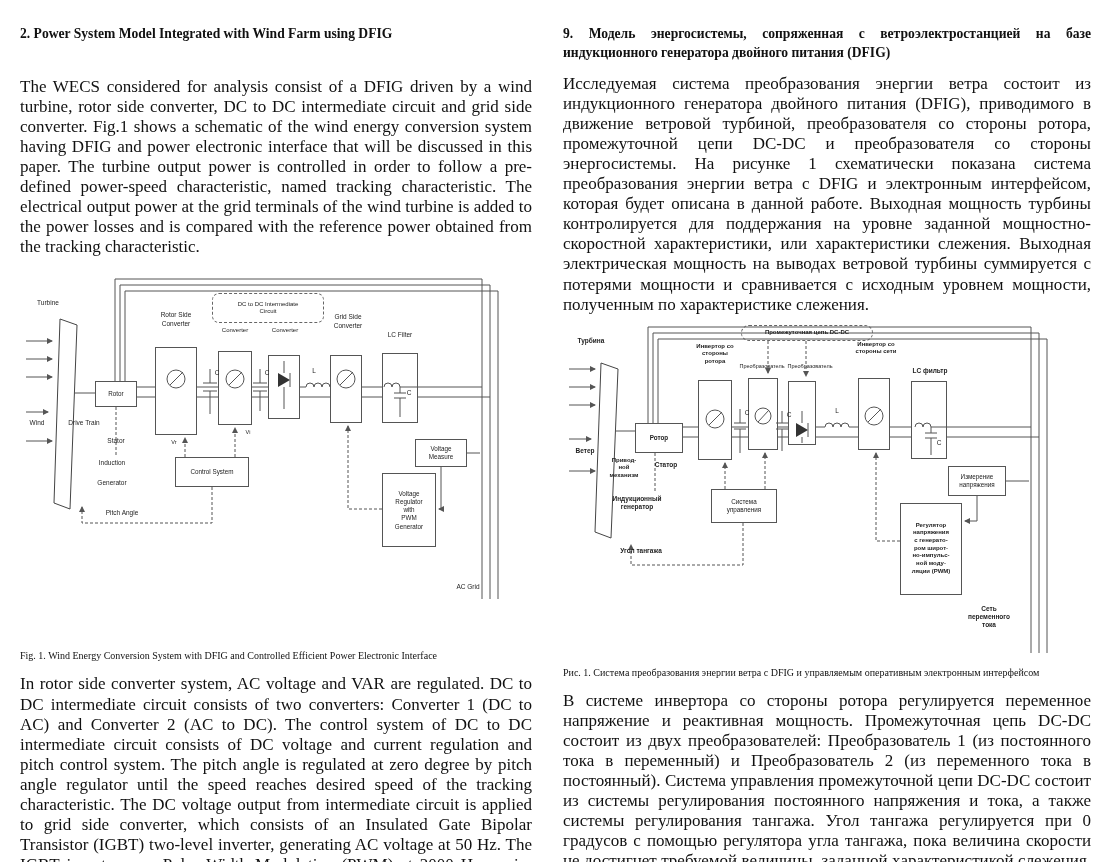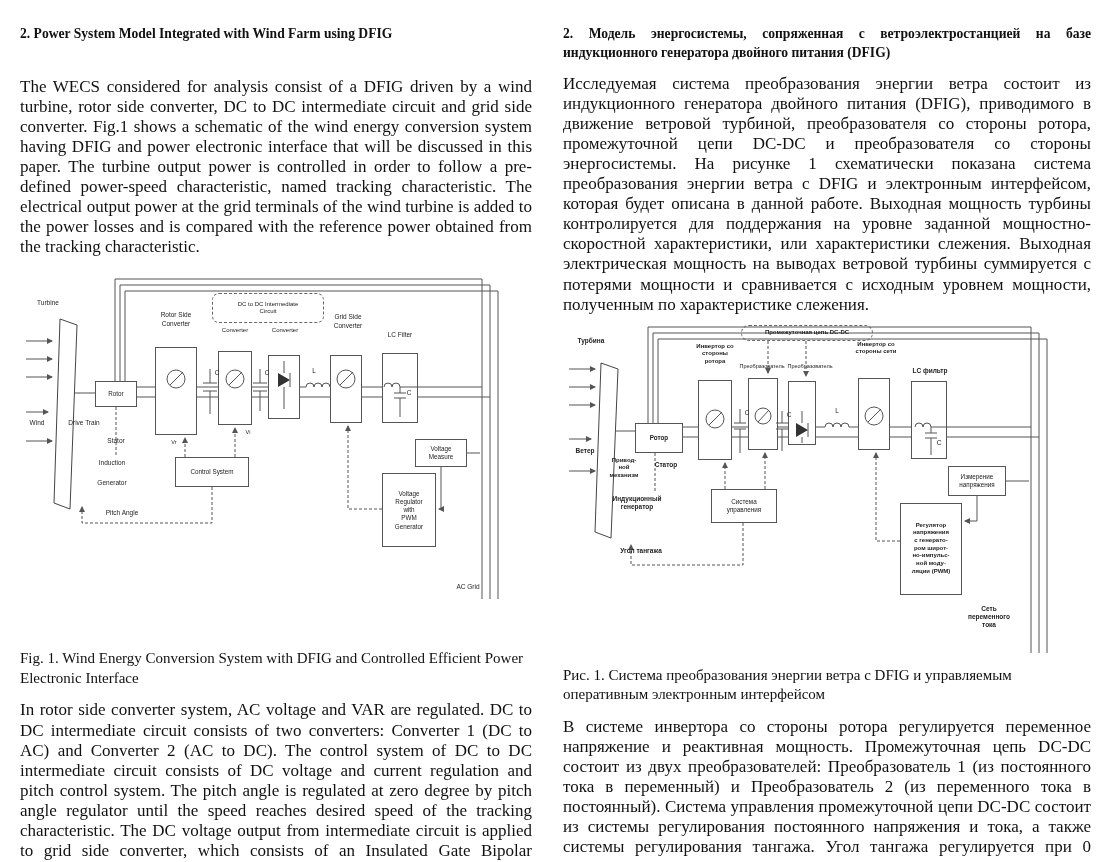--- a/index.html
+++ b/index.html
@@ -5,21 +5,21 @@
   html,body { margin:0; padding:0; background:#fff; }
   .page { position:relative; width:1100px; height:862px; background:#ffffff;
           font-family:"Liberation Serif", serif; color:#111; overflow:hidden; }
   .col { position:absolute; top:24px; }
   .col-left  { left:20px;  width:512px; }
   .col-right { left:563px; width:528px; }
   .heading { font-size:13.6px; font-weight:bold; margin:0; text-align:justify; line-height:1.4; }
   .col-left .heading { margin-bottom:34px; }
   .col-right .heading { margin-bottom:12px; }
   .body-text { font-size:17px; line-height:1.18; text-align:justify; margin:0; }
-  .caption { font-size:15px; margin:8px 0 12px 0; line-height:1.3;font-family:Liberation Serif, serif; }
+  .caption { font-size:10px; margin:8px 0 12px 0; line-height:1.3;font-family:Liberation Serif, serif; }
   .diagram { position:relative; margin-top:12px; }
   .diagram-en { width:510px; height:372px; }
   .diagram-ru { width:530px; height:335px; margin-top:8px; }
   svg.lines { position:absolute; left:0; top:0; }
   .dlabel { position:absolute; font-family:"Liberation Sans", sans-serif; font-size:6.5px;
             line-height:1.25; color:#222; white-space:pre-line; text-align:center; }
   .dbox { position:absolute; border:1px solid #555; background:transparent;
           display:flex; align-items:center; justify-content:center;
           font-family:"Liberation Sans", sans-serif; font-size:6.3px; line-height:1.28;
           text-align:center; white-space:pre-line; color:#222; box-sizing:border-box; }
@@ -138,21 +138,21 @@
 Generator</div>
 
       <div class="dlabel" style="left:428px;top:314px;width:40px;">AC Grid</div>
     </div>
 
     <p class="caption">Fig. 1. Wind Energy Conversion System with DFIG and Controlled Efficient Power Electronic Interface</p>
     <p class="body-text">In rotor side converter system, AC voltage and VAR are regulated. DC to DC intermediate circuit consists of two converters: Converter 1 (DC to AC) and Converter 2 (AC to DC). The control system of DC to DC intermediate circuit consists of DC voltage and current regulation and pitch control system. The pitch angle is regulated at zero degree by pitch angle regulator until the speed reaches desired speed of the tracking characteristic. The DC voltage output from intermediate circuit is applied to grid side converter, which consists of an Insulated Gate Bipolar Transistor (IGBT) two-level inverter, generating AC voltage at 50 Hz. The IGBT inverter uses Pulse Width Modulation (PWM) at 2000 Hz carrier frequency.</p>
   </div>
 
   <div class="col col-right">
-    <h2 class="heading">2. Модель энергосистемы, сопряженная с ветроэлектростанцией на базе индукционного генератора двойного питания (DFIG)</h2>
+    <h2 class="heading">9. Модель энергосистемы, сопряженная с ветроэлектростанцией на базе индукционного генератора двойного питания (DFIG)</h2>
     <p class="body-text">Исследуемая система преобразования энергии ветра состоит из индукционного генератора двойного питания (DFIG), приводимого в движение ветровой турбиной, преобразователя со стороны ротора, промежуточной цепи DC-DC и преобразователя со стороны энергосистемы. На рисунке 1 схематически показана система преобразования энергии ветра с DFIG и электронным интерфейсом, которая будет описана в данной работе. Выходная мощность турбины контролируется для поддержания на уровне заданной мощностно-скоростной характеристики, или характеристики слежения. Выходная электрическая мощность на выводах ветровой турбины суммируется с потерями мощности и сравнивается с исходным уровнем мощности, полученным по характеристике слежения.</p>
 
     <div class="diagram diagram-ru">
       <svg class="lines" width="530" height="335" viewBox="0 0 530 335">
         <defs>
           <marker id="m2" markerWidth="6" markerHeight="6" refX="5" refY="3" orient="auto">
             <path d="M0,0 L6,3 L0,6 z" fill="#555"></path>
           </marker>
         </defs>
         <g stroke="#555" stroke-width="1" fill="none">

